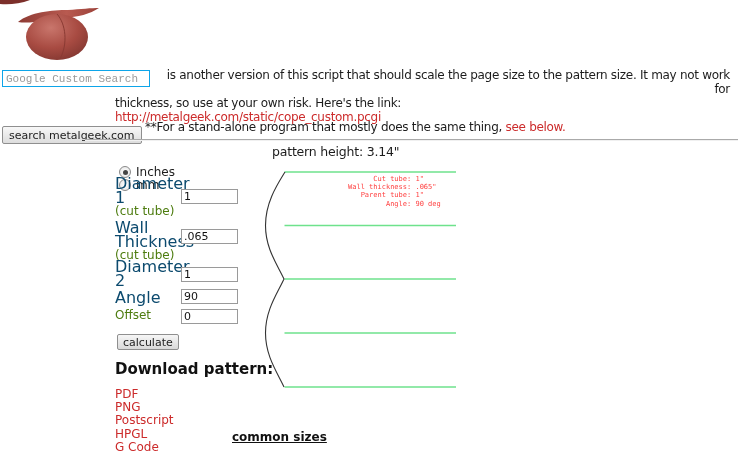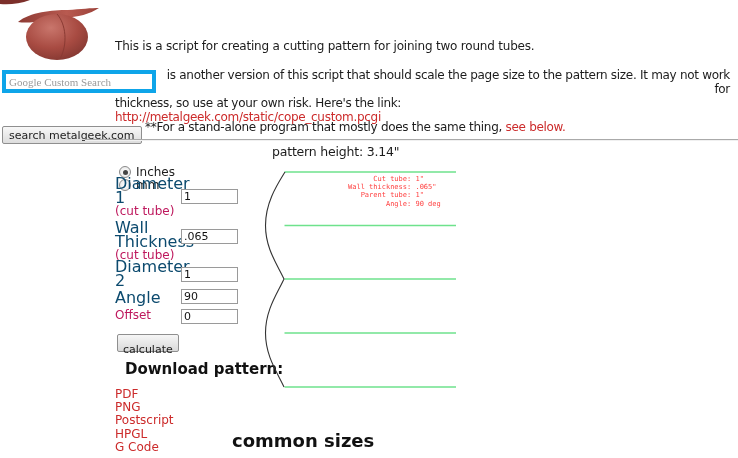--- a/index.html
+++ b/index.html
@@ -11,43 +11,43 @@
   .title{left:115px;top:10px;font-size:16px;font-weight:bold;color:#111;}
   .intro{left:115px;top:39px;font-size:12px;letter-spacing:-0.2px;}
   .note{left:115px;top:68px;width:615px;font-size:12px;line-height:14px;letter-spacing:-0.3px;}
   .note .indent{padding-left:33px;text-align:right;}
   .red-link{color:#cc2b2b;text-decoration:none;cursor:pointer;}
   .standalone{left:115px;top:120px;font-size:12px;letter-spacing:-0.3px;margin-left:30px;}
   .rule{left:85px;top:139px;width:653px;height:0;border-top:1px solid #aaa;border-bottom:1px solid #f0f0f0;}
 
   
   .logo{left:0;top:0;width:106px;height:64px;}
-  .search-input{left:2px;top:70px;width:140px;height:15px;border:4px solid #0ea5e9;
-        font-family:Liberation Serif, serif;font-size:11px;padding:0 3px;color:#333;}
+  .search-input{left:2px;top:70px;width:140px;height:15px;border:1px solid #0ea5e9;
+        font-family:Liberation Mono, monospace;font-size:11px;padding:0 3px;color:#333;}
   .search-input::placeholder{color:#9a9a9a;opacity:1;}
   .search-btn{left:2px;top:87px;height:18px;font-family:"DejaVu Sans",sans-serif;font-size:11px;color:#222;
         background:linear-gradient(#f8f8f8,#dddddd);border:1px solid #8f8f8f;border-radius:2px;padding:0 6px;cursor:pointer;margin-top:39px;}
 
   
   .radio-row{font-size:12px;margin-top:16px;}
   .radio{display:inline-block;width:10px;height:10px;border:1px solid #8a8a8a;border-radius:50%;
         background:radial-gradient(#ffffff,#e3e3e3);vertical-align:-2px;margin-right:5px;position:relative;}
   .radio.checked::after{content:"";position:absolute;left:2.5px;top:2.5px;width:5px;height:5px;border-radius:50%;background:#444;}
   .field-label{font-size:16px;line-height:14px;color:#0c4a6e;width:66px;cursor:pointer;}
-  .field-sub{font-size:12px;color:#be185d;}
+  .field-sub{font-size:12px;color:#4d7c0f;}
   .text-input{position:absolute;left:181px;width:51px;height:13px;border:1px solid #9a9a9a;
         font-family:"DejaVu Sans",sans-serif;font-size:11px;padding:0 2px;color:#111;}
   .calc-btn{left:117px;top:334px;height:16px;font-family:"DejaVu Sans",sans-serif;font-size:11px;color:#222;
-        background:linear-gradient(#f6f6f6,#d9d9d9);border:1px solid #8f8f8f;border-radius:2px;padding:8px 5px;cursor:pointer;text-align:center;}
+        background:linear-gradient(#f6f6f6,#d9d9d9);border:1px solid #8f8f8f;border-radius:2px;padding:0 5px;cursor:pointer;text-align:center;}
 
   
-  .dl-head{left:115px;top:360px;font-size:15px;font-weight:bold;color:#111;margin-left:10px;}
+  .dl-head{left:115px;top:360px;font-size:15px;font-weight:bold;color:#111;}
   .dl-links{left:115px;top:388px;font-size:12px;line-height:13.2px;}
   .dl-links a{display:block;}
-  .common-sizes{left:232px;top:430px;font-size:18px;font-weight:bold;color:#111;}
+  .common-sizes{left:232px;top:430px;font-size:12px;font-weight:bold;color:#111;text-decoration:underline;}
 
   
   .pat-height{left:272px;top:144px;font-size:12.5px;letter-spacing:-0.2px;}
   .pattern-svg{left:255px;top:160px;}
   .pat-annotation{left:348px;top:175px;margin:0;font-family:"DejaVu Sans Mono","Liberation Mono",monospace;
         font-size:7px;line-height:8.2px;color:#ff4040;white-space:pre;}
 </style>
 </head>
 <body>
 
@@ -68,21 +68,20 @@
     </defs>
     <path d="M0,0 L30,0 C20,4 8,5 0,4 Z" fill="#7c2f2a"></path>
     <path d="M18,22 C30,12 52,10 68,10 C80,9 92,8 99,8 C90,14 78,17 64,18 C48,20 30,24 18,22 Z" fill="url(#bladeG)"></path>
     <ellipse cx="57" cy="37" rx="31" ry="23" fill="url(#domeG)"></ellipse>
     <path d="M57,14 C66,24 68,44 60,59" fill="none" stroke="#8a3a33" stroke-width="1"></path>
   </svg>
 
   <input class="abs search-input" type="text" placeholder="Google Custom Search" style="">
   <button class="abs search-btn">search metalgeek.com</button>
 
-  <div class="abs intro">This is a script for creating a cutting pattern for joining two round tubes.</div>
 
   <div class="abs note">
     <div class="indent">is another version of this script that should scale the page size to the pattern size. It may not work for</div>
     <div>thickness, so use at your own risk. Here's the link:</div>
     <a class="red-link">http://metalgeek.com/static/cope_custom.pcgi</a>
   </div>
 
   <div class="abs standalone"><span>**For a stand-alone program that mostly does the same thing, </span><a class="red-link">see below.</a></div>
 
   <div class="abs rule"></div>

